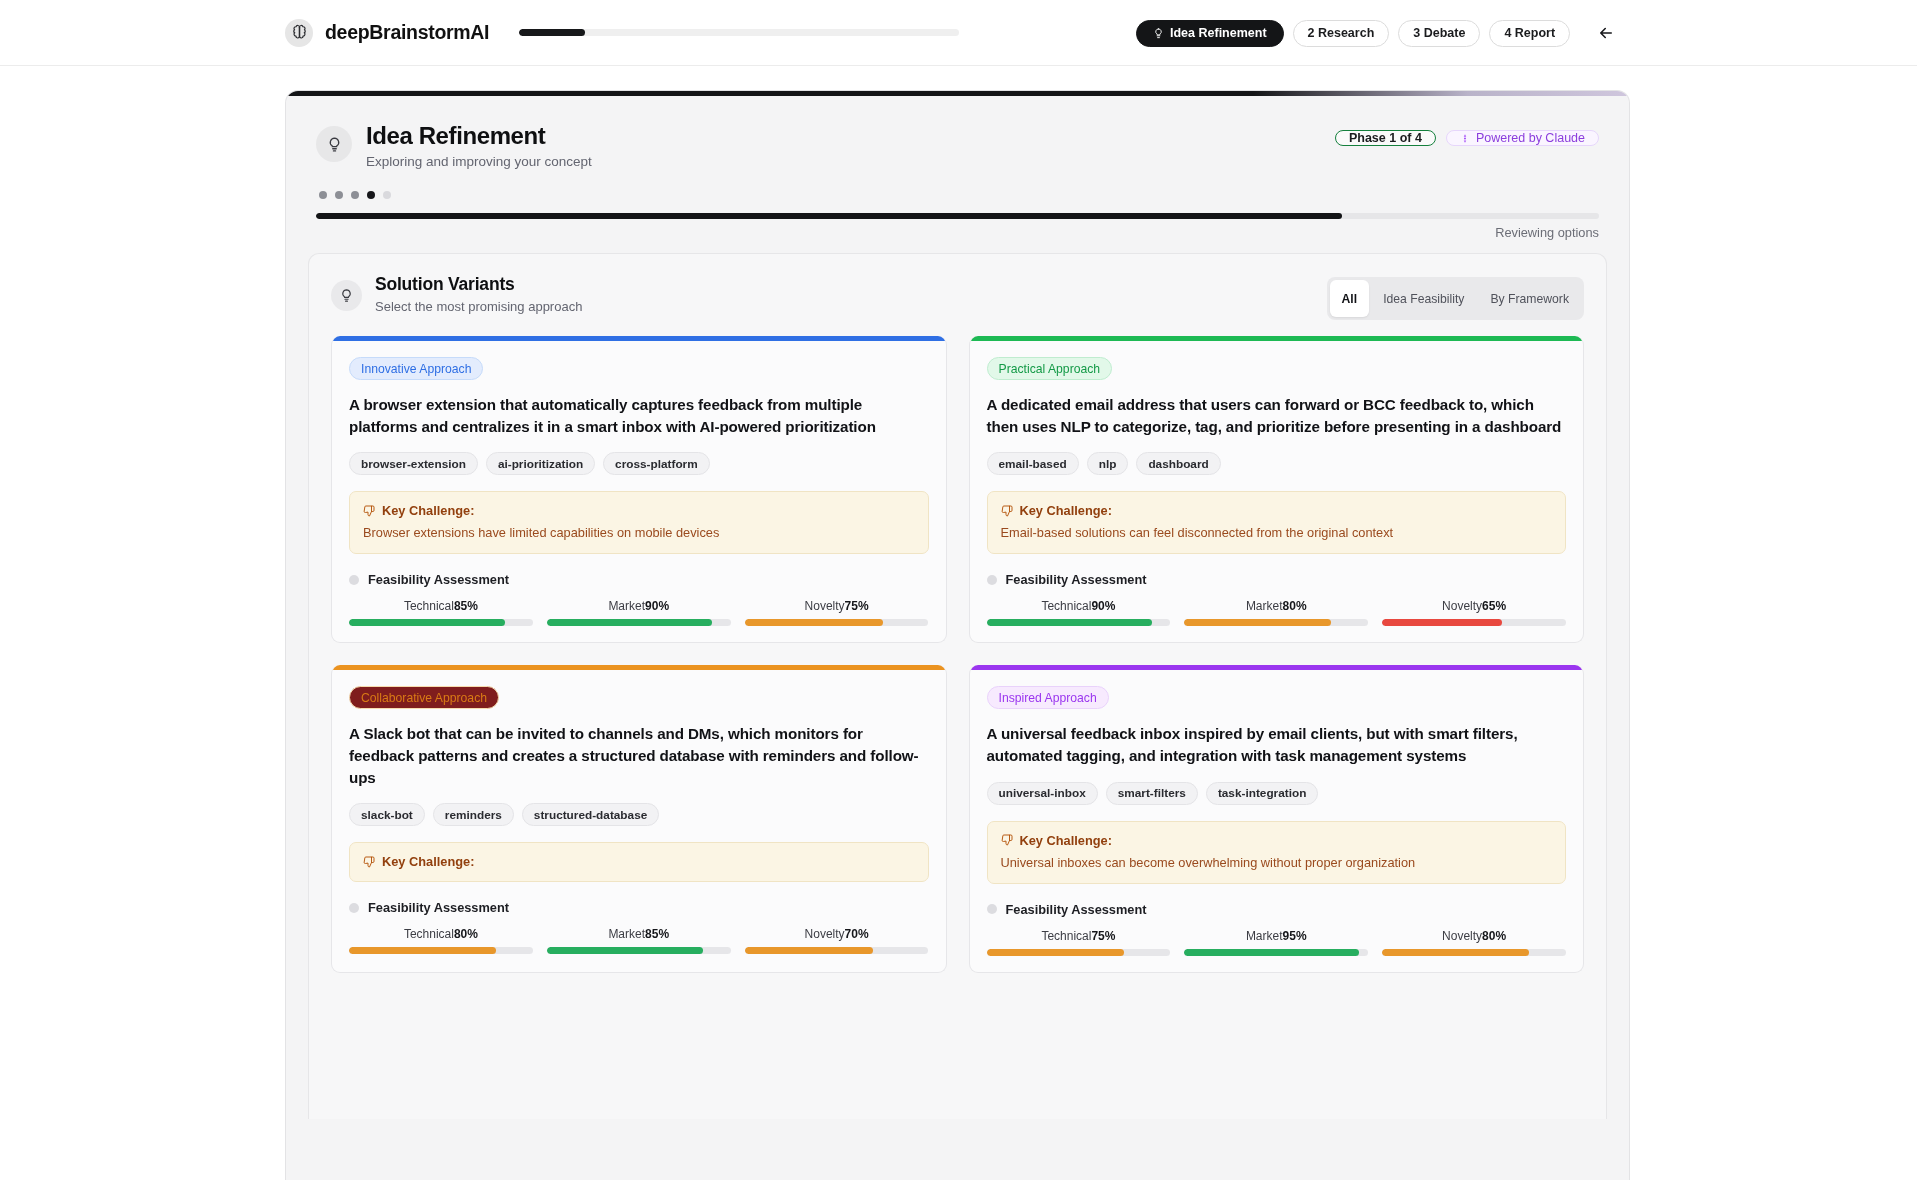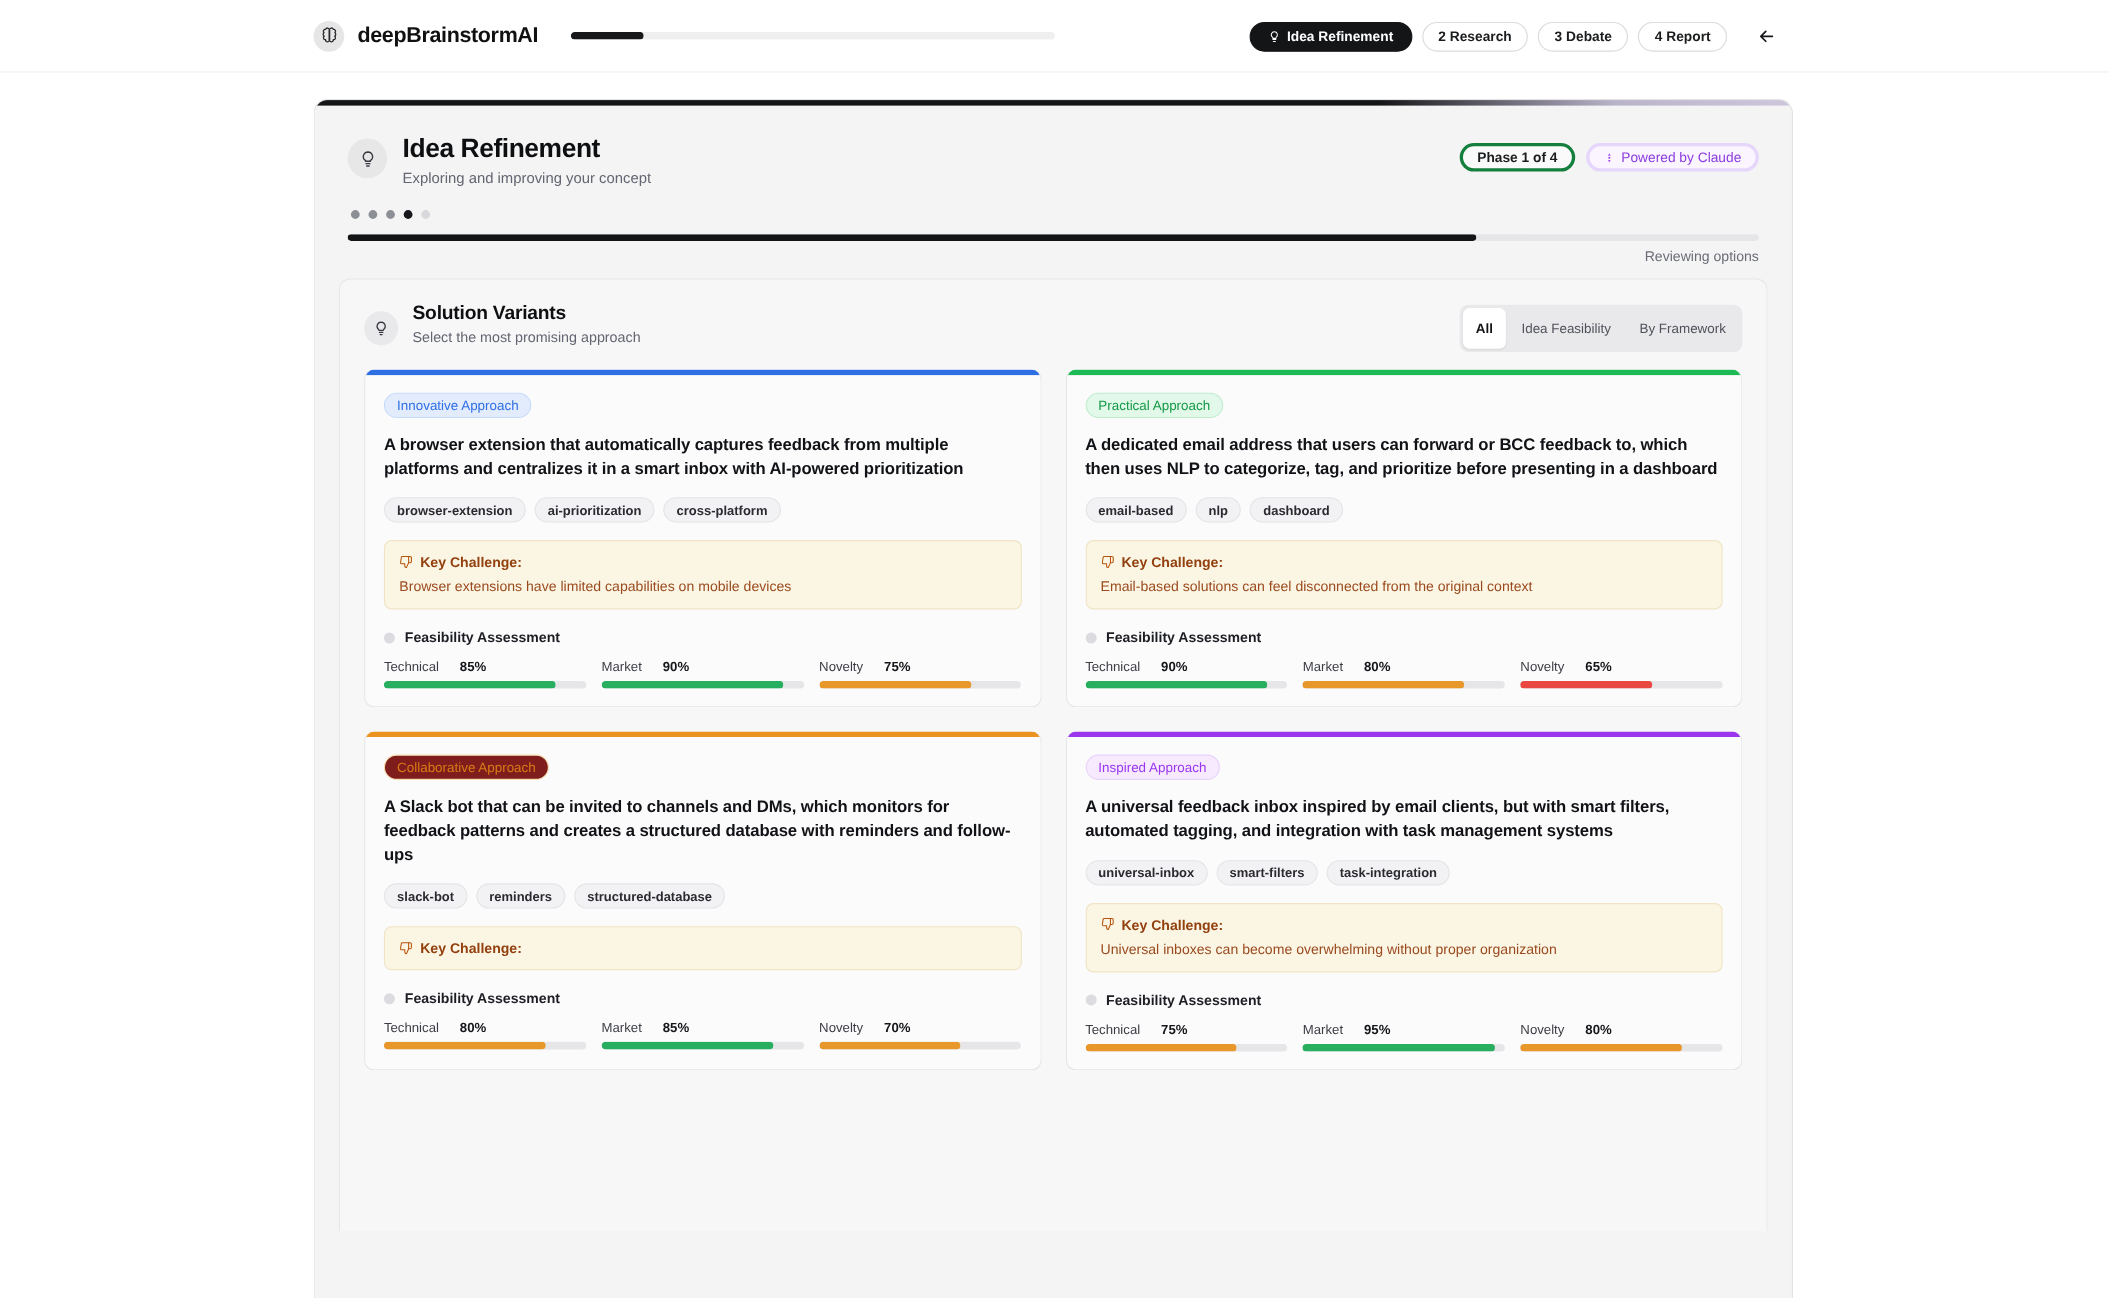--- a/index.html
+++ b/index.html
@@ -79,24 +79,24 @@
     width: 36px; height: 36px; border-radius: 50%;
     background: #e7e7e8; display: flex; align-items: center; justify-content: center;
     margin-top: 4px;
   }
   .phase-text { margin-left: 14px; }
   .phase-title { font-size: 24px; font-weight: 700; color: #0e0f11; letter-spacing: -0.4px; }
   .phase-sub { font-size: 13.5px; color: #636570; margin-top: 4px; }
 
   .head-right { position: absolute; right: 30px; top: 34px; display: flex; align-items: center; gap: 10px; }
   .chip {
-    height: 26px; padding: 0 13px; border-radius: 13px;
+    height: 16px; padding: 0 13px; border-radius: 13px;
     display: flex; align-items: center; gap: 6px;
     font-size: 12.5px; font-weight: 700; color: #1b1c1e;
-    background: #fafafa; border: 3px solid #15803d; white-space: nowrap;
+    background: #fafafa; border: 1px solid #15803d; white-space: nowrap;
   }
   .chip.claude {
     background: #faf5ff; border-color: #e6d6fb; color: #8b3ddd; font-weight: 500;
   }
 
   .dots { display: flex; gap: 8px; margin: 22px 0 0 3px; }
   .dot { width: 8px; height: 8px; border-radius: 50%; background: #8d8f96; }
   .dot.on { background: #16171a; }
   .dot.off { background: #d9d9dd; }
 
@@ -113,21 +113,21 @@
     margin: 34px 22px 0 22px;
     background: #f7f7f8;
     border: 1px solid #e6e6e8;
     border-radius: 11px 11px 0 0;
     border-bottom: none;
     padding: 20px 22px 0 22px;
     height: 866px;
     overflow: hidden;
     position: relative;
   }
-  .section-head { display: flex; align-items: flex-end; position: relative; }
+  .section-head { display: flex; align-items: center; position: relative; }
   .section-icon {
     width: 31px; height: 31px; border-radius: 50%;
     background: #e9e9eb; display:flex; align-items:center; justify-content:center;
     margin-top: 2px;
   }
   .section-titles { margin-left: 13px; }
   .section-title { font-size: 17.5px; font-weight: 700; color: #0e0f11; letter-spacing: -0.2px; }
   .section-sub { font-size: 13px; color: #636570; margin-top: 4px; }
 
   .filters {
@@ -193,21 +193,21 @@
     font-size: 12.8px; color: #9a4a1e; margin-top: 6px; line-height: 1.35;
   }
 
   .feas-head {
     display: flex; align-items: center; gap: 9px; margin-top: 18px;
   }
   .feas-bullet { width: 10px; height: 10px; border-radius: 50%; background: #dcdce0; }
   .feas-title { font-size: 12.8px; font-weight: 700; color: #1d1e23; }
 
   .metrics { display: grid; grid-template-columns: 1fr 1fr 1fr; gap: 14px; margin-top: 12px; }
-  .metric-top { display: flex; justify-content: flex-start; align-items: baseline; gap: 19px; }
+  .metric-top { display: flex; justify-content: center; align-items: baseline; }
   .metric-label { font-size: 12px; color: #3c3d44; }
   .metric-val { font-size: 12px; color: #15161a; font-weight: 700; }
   .bar { height: 7px; background: #e6e6e9; border-radius: 4px; margin-top: 6px; overflow: hidden; }
   .bar > i { display: block; height: 100%; border-radius: 4px; }
 </style>
 </head>
 <body>
 
 <div class="topbar">
   <div class="brand">

